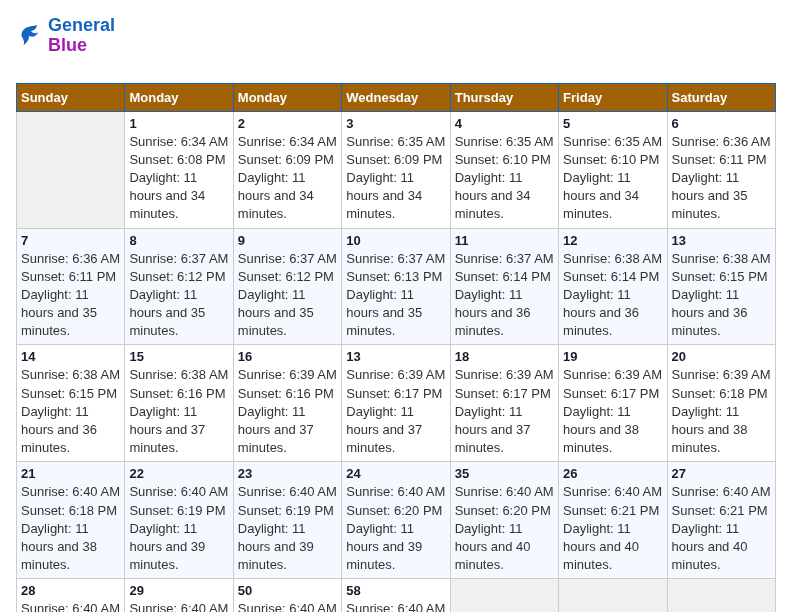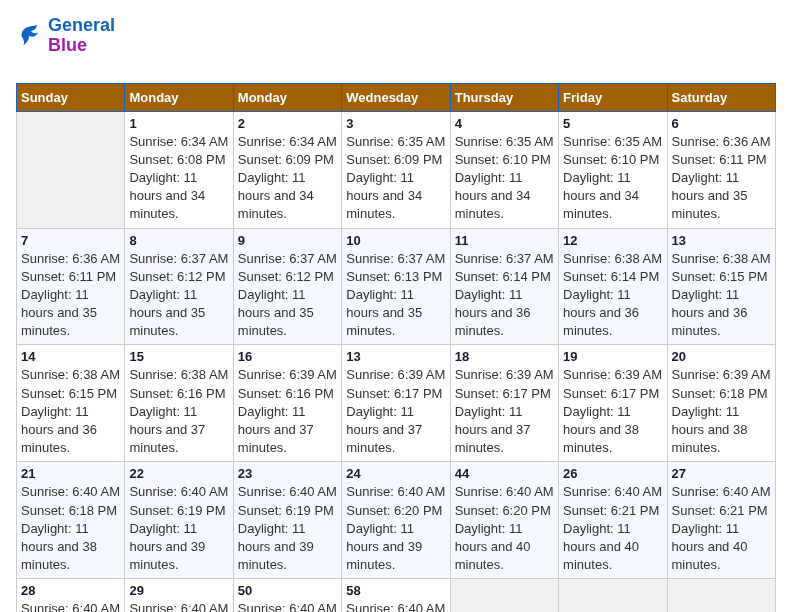--- a/index.html
+++ b/index.html
@@ -221,21 +221,21 @@
         </td>
         <td>
           <span class="day-number">23</span>
           <div class="day-info">Sunrise: 6:40 AM<br>Sunset: 6:19 PM<br>Daylight: 11 hours and 39 minutes.</div>
         </td>
         <td>
           <span class="day-number">24</span>
           <div class="day-info">Sunrise: 6:40 AM<br>Sunset: 6:20 PM<br>Daylight: 11 hours and 39 minutes.</div>
         </td>
         <td>
-          <span class="day-number">44</span>
+          <span class="day-number">35</span>
           <div class="day-info">Sunrise: 6:40 AM<br>Sunset: 6:20 PM<br>Daylight: 11 hours and 40 minutes.</div>
         </td>
         <td>
           <span class="day-number">26</span>
           <div class="day-info">Sunrise: 6:40 AM<br>Sunset: 6:21 PM<br>Daylight: 11 hours and 40 minutes.</div>
         </td>
         <td>
           <span class="day-number">27</span>
           <div class="day-info">Sunrise: 6:40 AM<br>Sunset: 6:21 PM<br>Daylight: 11 hours and 40 minutes.</div>
         </td>

